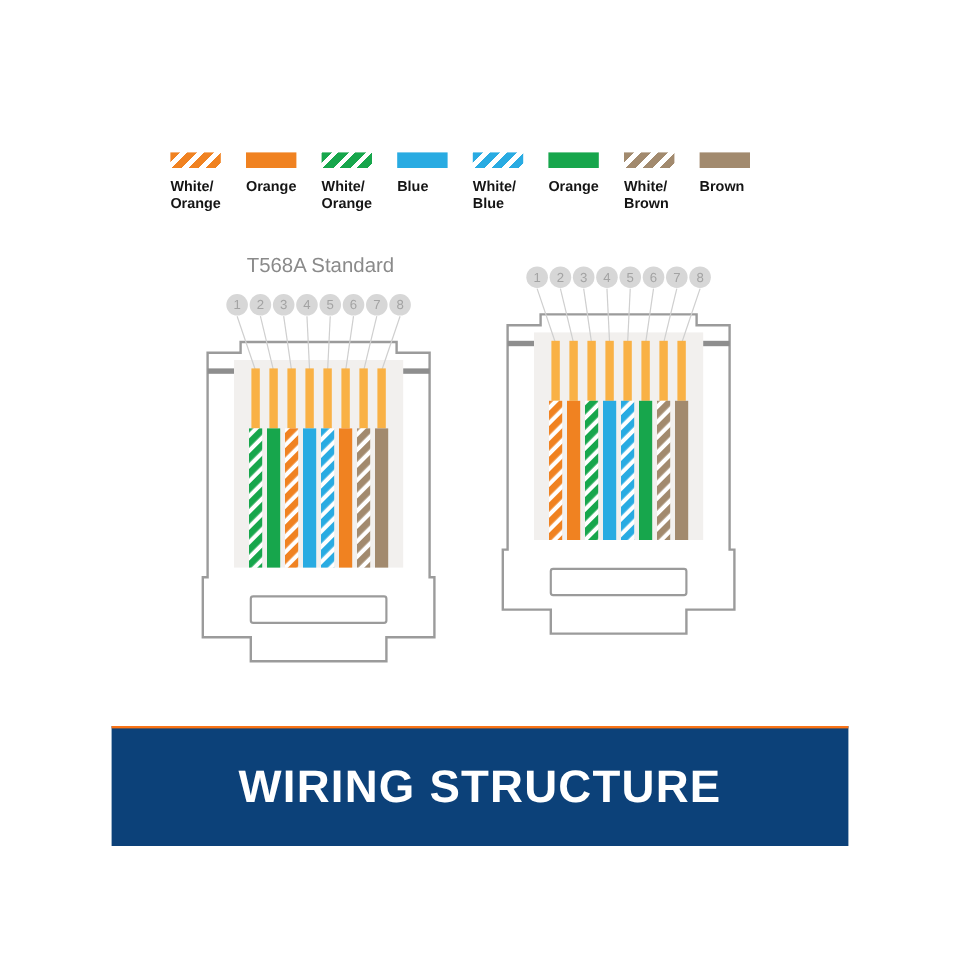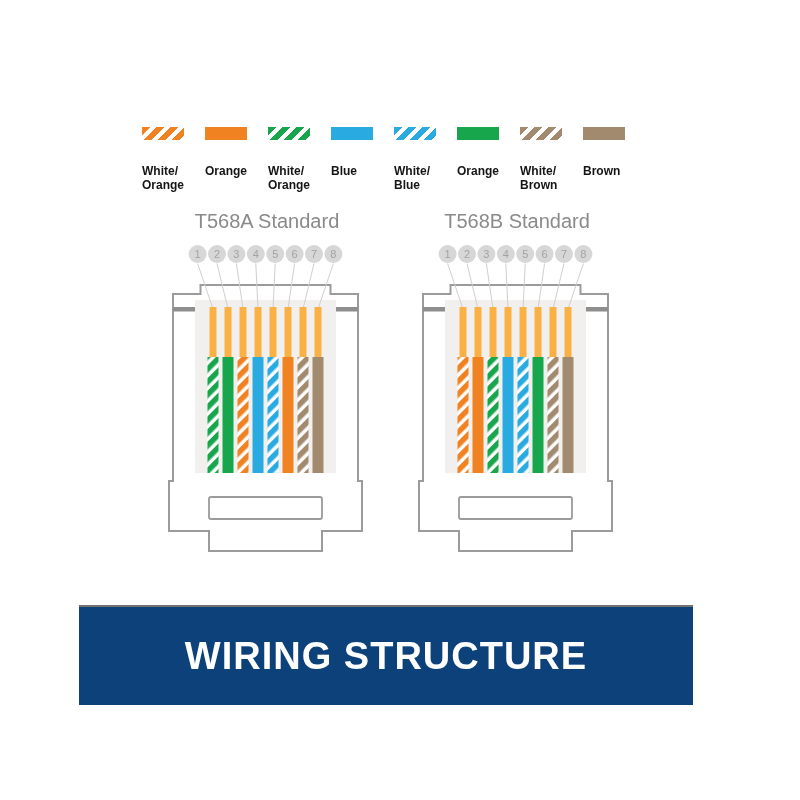--- a/index.html
+++ b/index.html
@@ -7,34 +7,34 @@
     width:800px;height:800px;position:relative;overflow:hidden;
     background:#ffffff;
     font-family:"Liberation Sans", sans-serif;
   }
   .page{position:absolute;inset:0}
 
   
   .legend{position:absolute;left:142px;top:127px;display:flex}
   .legend-item{width:63px}
   .legend-swatch{width:42px;height:13px}
-  .legend-label{margin-top:24px;font-weight:bold;font-size:12px;line-height:14px;color:#151515}
+  .legend-label{margin-top:8px;font-weight:bold;font-size:12px;line-height:14px;color:#151515}
 
   
   .connector-col{position:absolute;top:210px;width:250px;text-align:center}
   .col-a{left:142px}
   .col-b{left:392px}
-  .connector-title{font-size:20px;line-height:23px;height:23px;color:#8a8a8a}
+  .connector-title{font-size:17px;line-height:23px;height:23px;color:#8a8a8a}
   .connector-svg{display:block;margin:7px auto 0 auto}
 
   
   .banner{
-    position:absolute;left:79px;top:605px;width:614px;height:100px;
+    position:absolute;left:93px;top:605px;width:614px;height:100px;
     display:flex;align-items:center;justify-content:center;
-    border-top:2px solid #737373;box-sizing:border-box;
+    border-top:2px solid #f97316;box-sizing:border-box;
   }
   .banner-text{color:#ffffff;font-weight:bold;font-size:38px;letter-spacing:1px}
 </style>
 </head>
 <body>
 
 <div class="page">
 
   <div class="legend">
       <div class="legend-item">
@@ -154,21 +154,20 @@
         <circle cx="152.6" cy="14" r="9" fill="#d7d7d7"></circle>
         <text x="152.6" y="17.8" text-anchor="middle" font-size="11" fill="#a3a3a3" font-family="Liberation Sans, sans-serif">6</text>
         <circle cx="172" cy="14" r="9" fill="#d7d7d7"></circle>
         <text x="172" y="17.8" text-anchor="middle" font-size="11" fill="#a3a3a3" font-family="Liberation Sans, sans-serif">7</text>
         <circle cx="191.39999999999998" cy="14" r="9" fill="#d7d7d7"></circle>
         <text x="191.39999999999998" y="17.8" text-anchor="middle" font-size="11" fill="#a3a3a3" font-family="Liberation Sans, sans-serif">8</text>
       </svg>
   </div>
 
   <div class="connector-col col-b">
-    <div class="connector-title" style="color: rgb(138, 138, 138);">T568B Standard</div>
     <svg class="connector-svg" width="250" height="320" viewBox="0 0 250 320" xmlns="http://www.w3.org/2000/svg">
         <defs>
           <pattern id="st-b-orange" width="9" height="9" patternUnits="userSpaceOnUse" patternTransform="rotate(45)">
             <rect x="0" y="0" width="9" height="9" fill="#ffffff"></rect>
             <rect x="0" y="0" width="5.5" height="9" fill="#f08221"></rect>
           </pattern>
           <pattern id="st-b-green" width="9" height="9" patternUnits="userSpaceOnUse" patternTransform="rotate(45)">
             <rect x="0" y="0" width="9" height="9" fill="#ffffff"></rect>
             <rect x="0" y="0" width="5.5" height="9" fill="#17a64c"></rect>
           </pattern>

